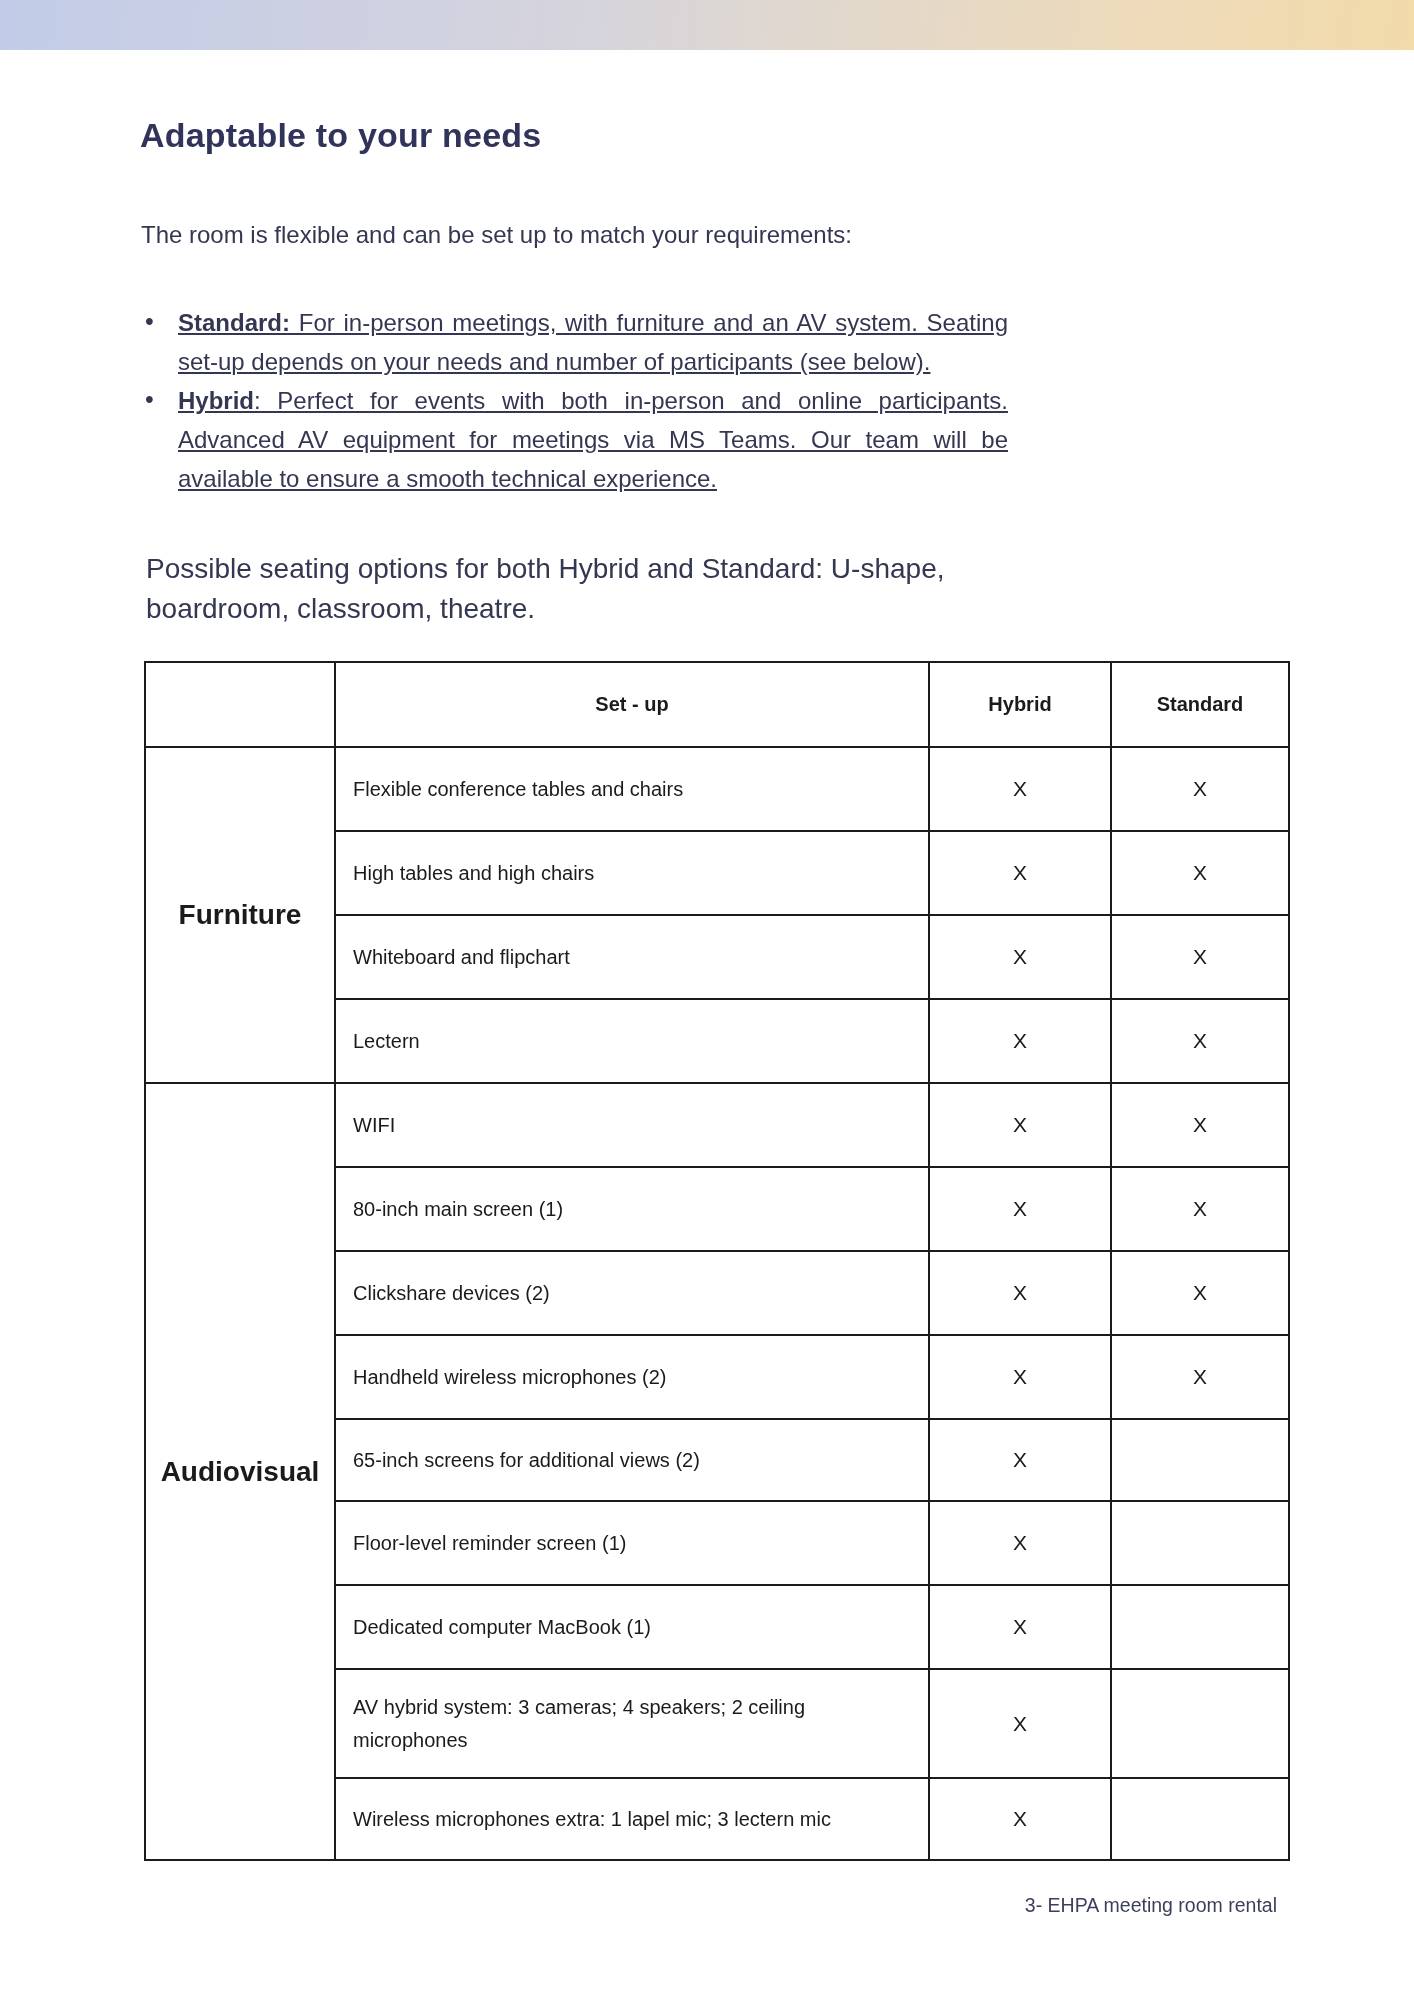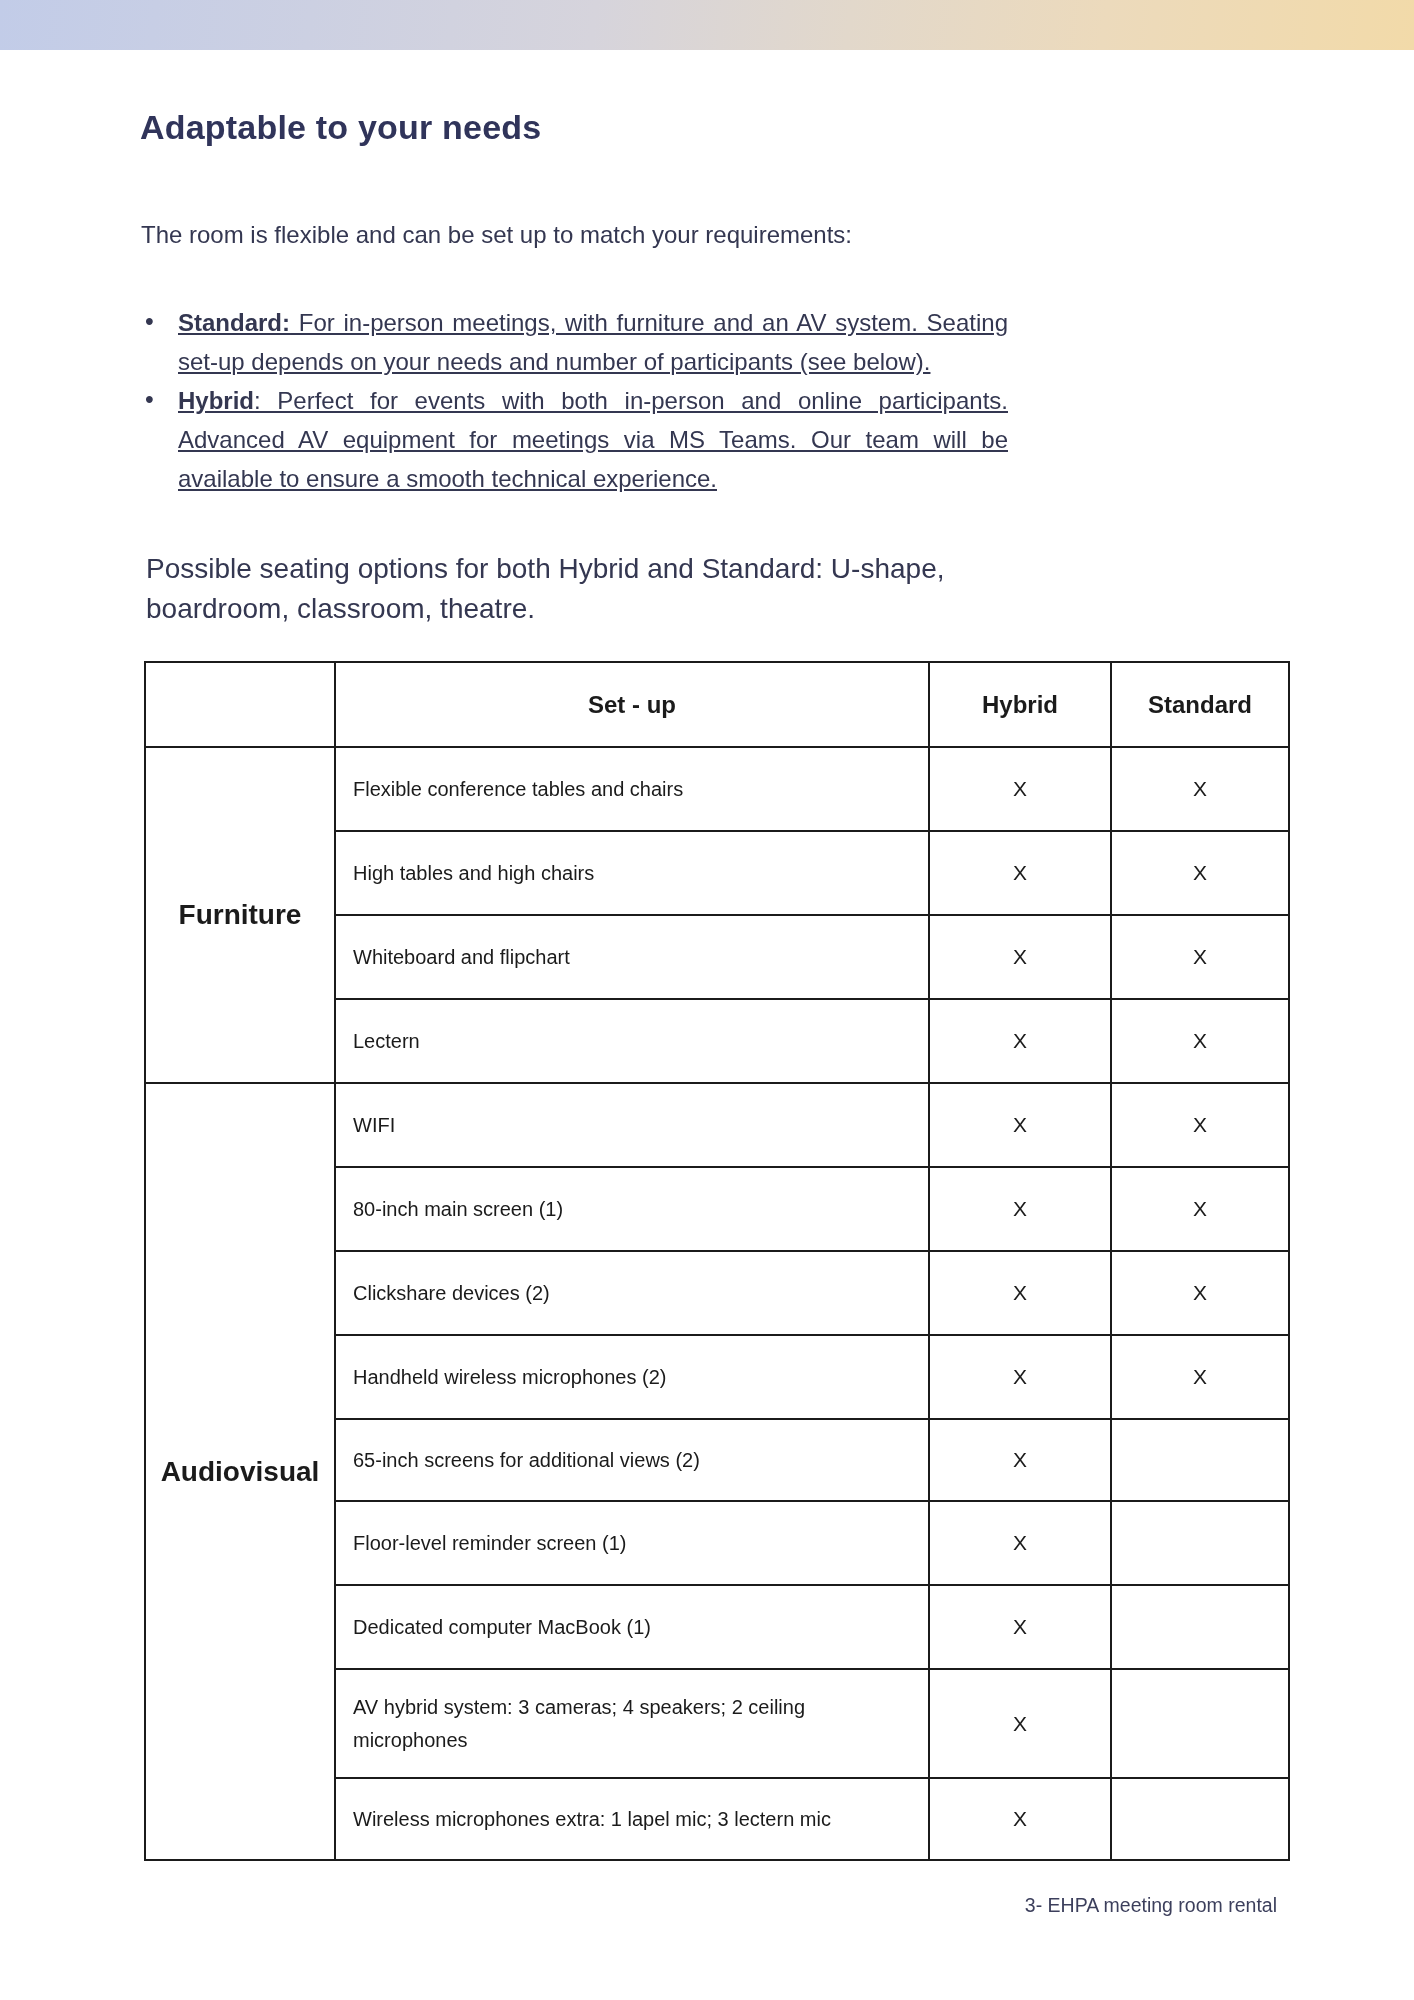--- a/index.html
+++ b/index.html
@@ -15,21 +15,21 @@
   .banner {
     position: absolute;
     top: 0; left: 0;
     width: 1414px; height: 50px;
     background: linear-gradient(97deg,
       #c2cce8 0%, #ccd0e2 22%, #d6d4dc 42%,
       #e2d8cb 60%, #ecdabc 78%, #f2daa9 100%);
   }
   .page-title {
     position: absolute;
-    left: 140px; top: 108px;
+    left: 140px; top: 116px;
     font-size: 34px;
     font-weight: bold;
     color: #30345a;
     letter-spacing: 0.2px;
   }
   .intro {
     position: absolute;
     left: 141px; top: 221px;
     font-size: 24px;
     color: #343751;
@@ -71,21 +71,21 @@
     width: 1144px;
     border-collapse: collapse;
     table-layout: fixed;
     color: #1b1b1b;
   }
   .setup-table td, .setup-table th {
     border: 2px solid #1b1b1b;
     vertical-align: middle;
     font-weight: normal;
   }
-  .setup-table th { font-weight: bold; font-size: 24px; text-align: center; }
+  .setup-table th { font-weight: bold; font-size: 20px; text-align: center; }
   .setup-table td.group {
     font-weight: bold;
     font-size: 28px;
     text-align: center;
     border-radius: 14px;
   }
   .setup-table td.item {
     font-size: 20px;
     text-align: left;
     padding-left: 17px;

